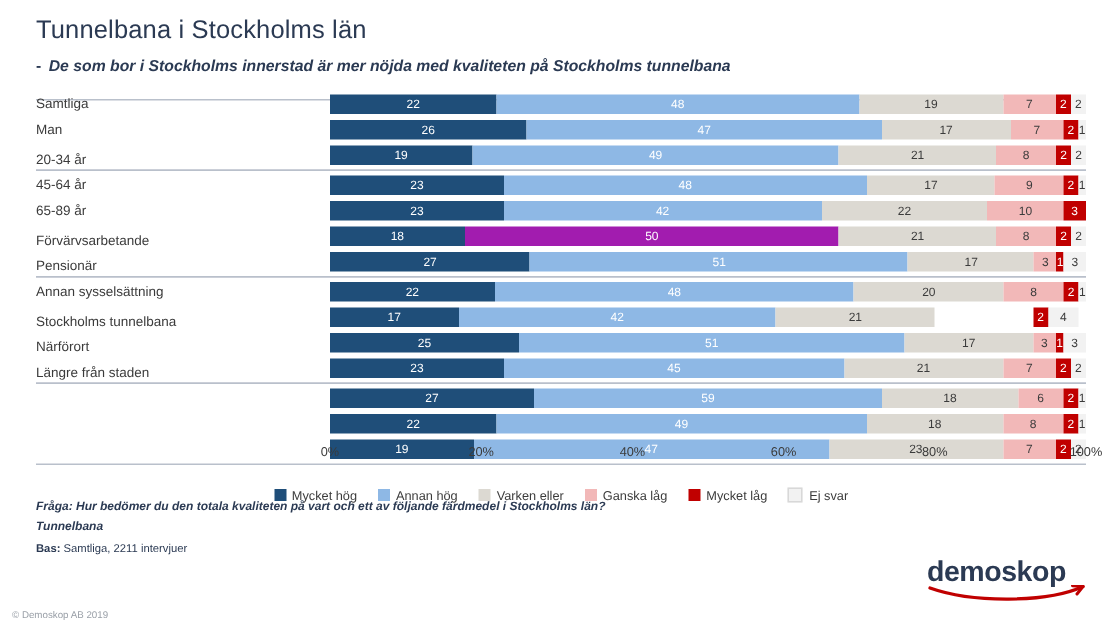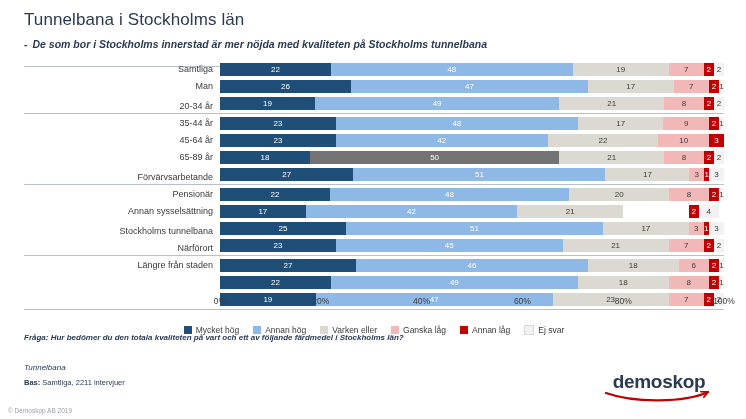--- a/index.html
+++ b/index.html
@@ -75,21 +75,20 @@
     display: flex;
     align-items: center;
     height: 15px;
     margin-bottom: 2px;
   }
   .row.gap-before {
     margin-top: 5px;
   }
   .cat-label {
     width: 100%;
-    text-align: right;
     padding-right: 7px;
     font-size: 9px;
     color: #3b3b3b;
     box-sizing: border-box;
     line-height: 15px;
     white-space: nowrap;
   }
   .bar {
     display: flex;
     height: 13px;
@@ -172,42 +171,42 @@
   .footer .q {
     font-weight: bold;
     font-style: italic;
   }
   .footer .q-text {
     font-style: italic;
     font-weight: bold;
   }
   .footer .mode {
     font-style: italic;
-    font-weight: normal;
-    margin-top: 18px;
+    font-weight: bold;
+    margin-top: 1px;
   }
   .footer .bas {
     margin-top: 5px;
     font-size: 7.5px;
   }
   .footer .bas b {
     font-weight: bold;
   }
   .copyright {
     position: absolute;
     left: 8px;
     bottom: 5px;
     font-size: 6.5px;
     color: #9aa0a8;
   }
   .brand {
     position: absolute;
-    right: 32px;
+    right: 18px;
     bottom: 18px;
-    text-align: center;
+    text-align: left;
   }
   .brand-name {
     font-size: 19px;
     color: #2b3a53;
     font-weight: bold;
     letter-spacing: -0.3px;
   }
   .brand-swoosh {
     margin-top: -4px;
     height: 12px;
@@ -232,23 +231,20 @@
     <div class="plot-wrap">
       <div class="label-col" id="label-col">
           <div class="row">
             <div class="cat-label">Samtliga</div>
           </div>
           <div class="row">
             <div class="cat-label">Man</div>
           </div>
           <div class="row gap-before">
             <div class="cat-label">20-34 år</div>
-          </div>
-          <div class="row">
-            <div class="cat-label">35-44 år</div>
           </div>
           <div class="row">
             <div class="cat-label">45-64 år</div>
           </div>
           <div class="row">
             <div class="cat-label">65-89 år</div>
           </div>
           <div class="row gap-before">
             <div class="cat-label">Förvärvsarbetande</div>
           </div>
@@ -315,21 +311,21 @@
               <div class="seg" style="background: rgb(142, 184, 229); width: 42%;">42</div>
               <div class="seg dark-text" style="background: rgb(220, 217, 210); width: 22%;">22</div>
               <div class="seg dark-text" style="background: rgb(242, 184, 184); width: 10%;">10</div>
               <div class="seg" style="background: rgb(192, 0, 0); width: 3%;">3</div>
               <div class="seg dark-text" style="background: rgb(242, 242, 242); width: 0%;">0</div>
             </div>
           </div>
           <div class="row">
             <div class="bar">
               <div class="seg" style="background: rgb(31, 78, 121); width: 18%;">18</div>
-              <div class="seg" style="background: #737373; width: 50%;">50</div>
+              <div class="seg" style="background: #a21caf; width: 50%;">50</div>
               <div class="seg dark-text" style="background: rgb(220, 217, 210); width: 21%;">21</div>
               <div class="seg dark-text" style="background: rgb(242, 184, 184); width: 8%;">8</div>
               <div class="seg" style="background: rgb(192, 0, 0); width: 2%;">2</div>
               <div class="seg dark-text" style="background: rgb(242, 242, 242); width: 2%;">2</div>
             </div>
           </div>
           <div class="row">
             <div class="bar">
               <div class="seg" style="background: rgb(31, 78, 121); width: 27%;">27</div>
               <div class="seg" style="background: rgb(142, 184, 229); width: 51%;">51</div>
@@ -375,21 +371,21 @@
               <div class="seg" style="background: rgb(142, 184, 229); width: 45%;">45</div>
               <div class="seg dark-text" style="background: rgb(220, 217, 210); width: 21%;">21</div>
               <div class="seg dark-text" style="background: rgb(242, 184, 184); width: 7%;">7</div>
               <div class="seg" style="background: rgb(192, 0, 0); width: 2%;">2</div>
               <div class="seg dark-text" style="background: rgb(242, 242, 242); width: 2%;">2</div>
             </div>
           </div>
           <div class="row gap-before">
             <div class="bar">
               <div class="seg" style="background: rgb(31, 78, 121); width: 27%;">27</div>
-              <div class="seg" style="background: rgb(142, 184, 229); width: 46%;">46</div>
+              <div class="seg" style="background: rgb(142, 184, 229); width: 46%;">59</div>
               <div class="seg dark-text" style="background: rgb(220, 217, 210); width: 18%;">18</div>
               <div class="seg dark-text" style="background: rgb(242, 184, 184); width: 6%;">6</div>
               <div class="seg" style="background: rgb(192, 0, 0); width: 2%;">2</div>
               <div class="seg dark-text" style="background: rgb(242, 242, 242); width: 1%;">1</div>
             </div>
           </div>
           <div class="row">
             <div class="bar">
               <div class="seg" style="background: rgb(31, 78, 121); width: 22%;">22</div>
               <div class="seg" style="background: rgb(142, 184, 229); width: 49%;">49</div>
@@ -440,21 +436,21 @@
       <div class="legend-item">
         <span class="legend-swatch" style="background: rgb(220, 217, 210);"></span>
         <span>Varken eller</span>
       </div>
       <div class="legend-item">
         <span class="legend-swatch" style="background: rgb(242, 184, 184);"></span>
         <span>Ganska låg</span>
       </div>
       <div class="legend-item">
         <span class="legend-swatch" style="background: rgb(192, 0, 0);"></span>
-        <span>Annan låg</span>
+        <span>Mycket låg</span>
       </div>
       <div class="legend-item">
         <span class="legend-swatch" style="background: rgb(242, 242, 242); border: 1px solid rgb(216, 216, 216);"></span>
         <span>Ej svar</span>
       </div>
     </div>
 
   <div class="footer">
     <div>
       <span class="q">Fråga:</span>

